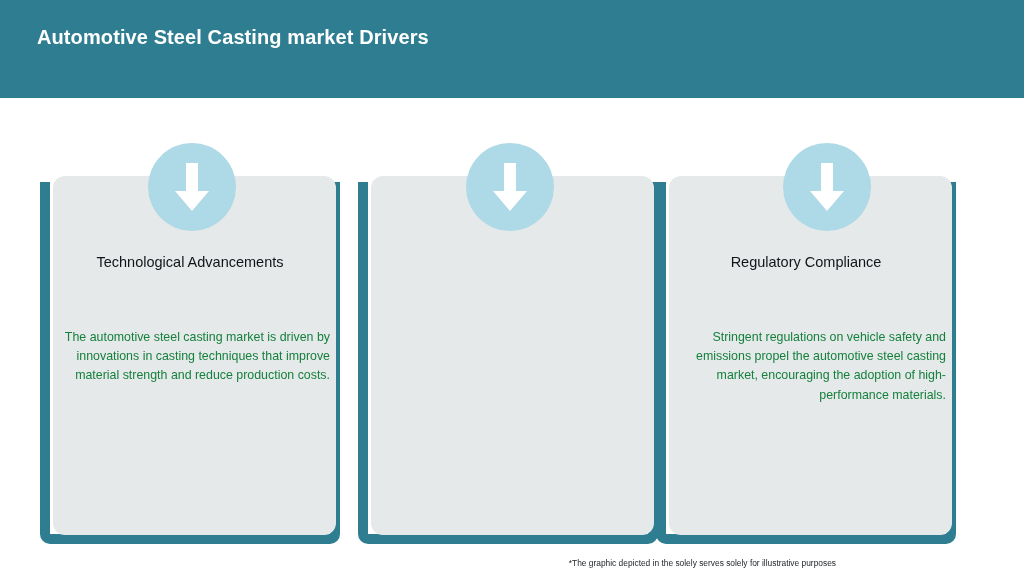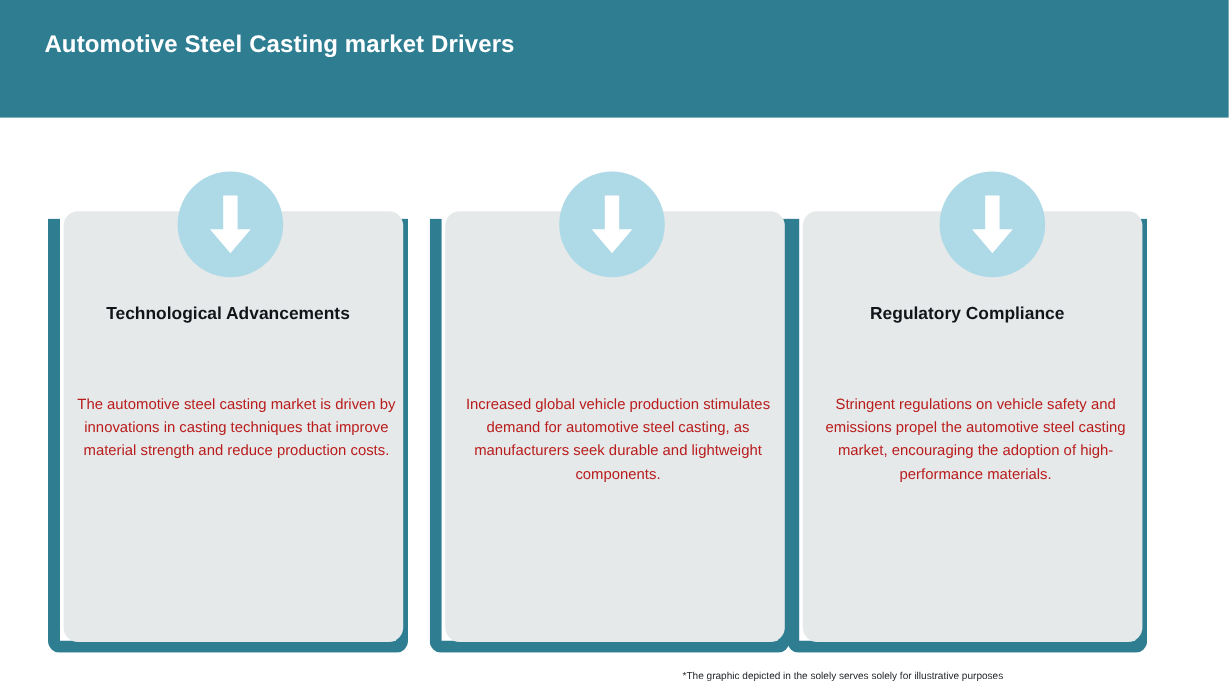--- a/index.html
+++ b/index.html
@@ -52,26 +52,26 @@
   .circle {
     position: absolute;
     border-radius: 50%;
     background: #AED9E6;
     display: flex; align-items: center; justify-content: center;
   }
   .arrow { width: 40px; height: 56px; display: block; }
   .card-title {
     position: absolute; left: 0; width: 100%;
     text-align: center;
-    font-size: 14.5px; font-weight: bold; color: #111418;
+    font-size: 14.5px; font-weight: normal; color: #111418;
   }
   .card-body {
     position: absolute;
-    font-size: 12.4px; line-height: 1.55; color: #b91c1c;
-    text-align: center;
+    font-size: 12.4px; line-height: 1.55; color: #15803d;
+    text-align: right;
   }
 
   
   .source {
     position: absolute; left: 395px; top: 555px;
     font-size: 11.5px; font-weight: bold; color: #3b4045;
   }
   .footnote {
     position: absolute; right: 20px; top: 558px;
     font-size: 8.4px; color: #23272b;
@@ -97,21 +97,20 @@
   <div class="circle" style="left:148px; top:143px; width:88px; height:88px;">
     <svg class="arrow" viewBox="0 0 40 56">
       <path d="M14 4 L26 4 L26 32 L37 32 L20 52 L3 32 L14 32 Z" fill="#ffffff"></path>
     </svg>
   </div>
 
   <div class="card-wrap" style="left:358px; top:176px; width:300px; height:368px;">
     <div class="bracket" style="width:300px; height:362px;
          clip-path: polygon(0 0, 10px 0, 10px calc(100% - 10px), calc(100% - 10px) calc(100% - 10px), calc(100% - 10px) 0, 100% 0, 100% 100%, 0 100%);"></div>
     <div class="panel" style="width:283px; height:359px;"></div>
-    <div class="card-body" style="left:24px; top:152px; width:266px;">Increased global vehicle production stimulates demand for automotive steel casting, as manufacturers seek durable and lightweight components.</div>
   </div>
   <div class="circle" style="left:466px; top:143px; width:88px; height:88px;">
     <svg class="arrow" viewBox="0 0 40 56">
       <path d="M14 4 L26 4 L26 32 L37 32 L20 52 L3 32 L14 32 Z" fill="#ffffff"></path>
     </svg>
   </div>
 
   <div class="card-wrap" style="left:656px; top:176px; width:300px; height:368px;">
     <div class="bracket" style="width:300px; height:362px;
          clip-path: polygon(0 0, 10px 0, 10px calc(100% - 10px), calc(100% - 10px) calc(100% - 10px), calc(100% - 10px) 0, 100% 0, 100% 100%, 0 100%);"></div>

